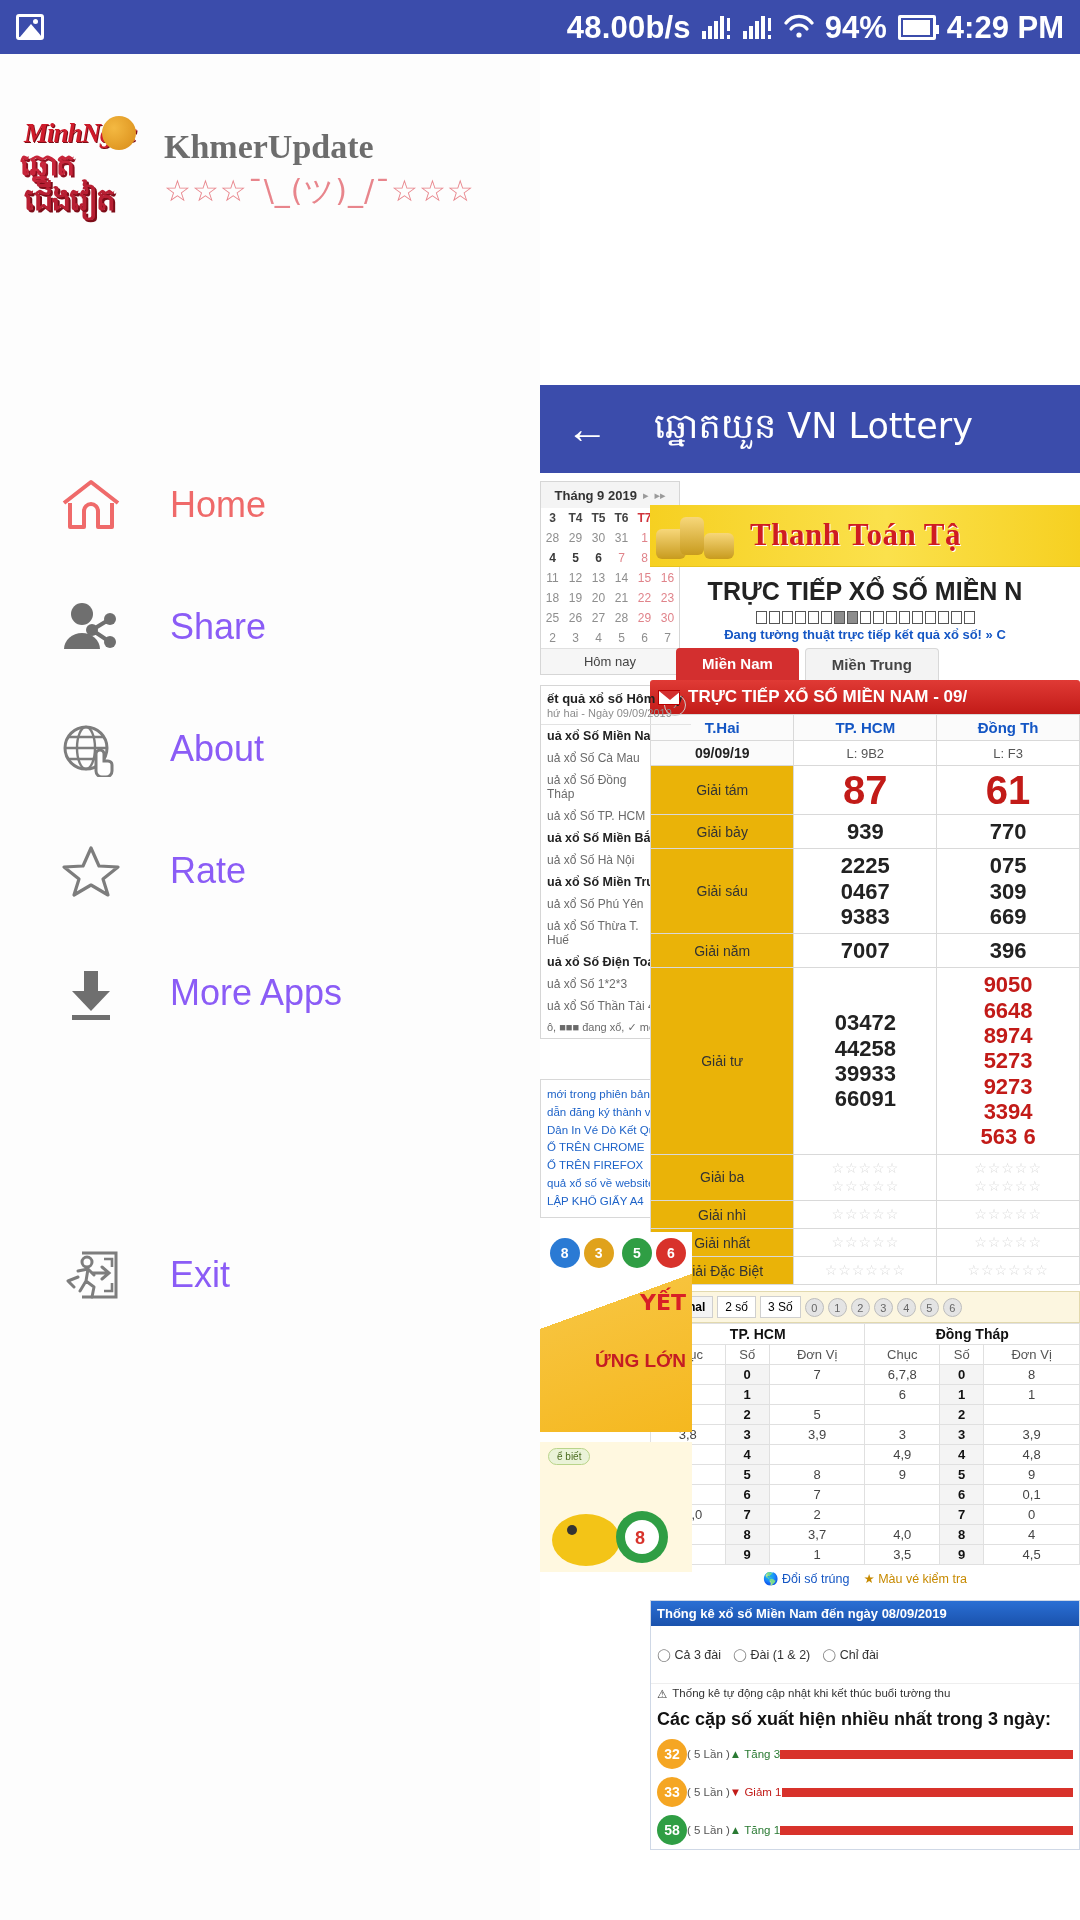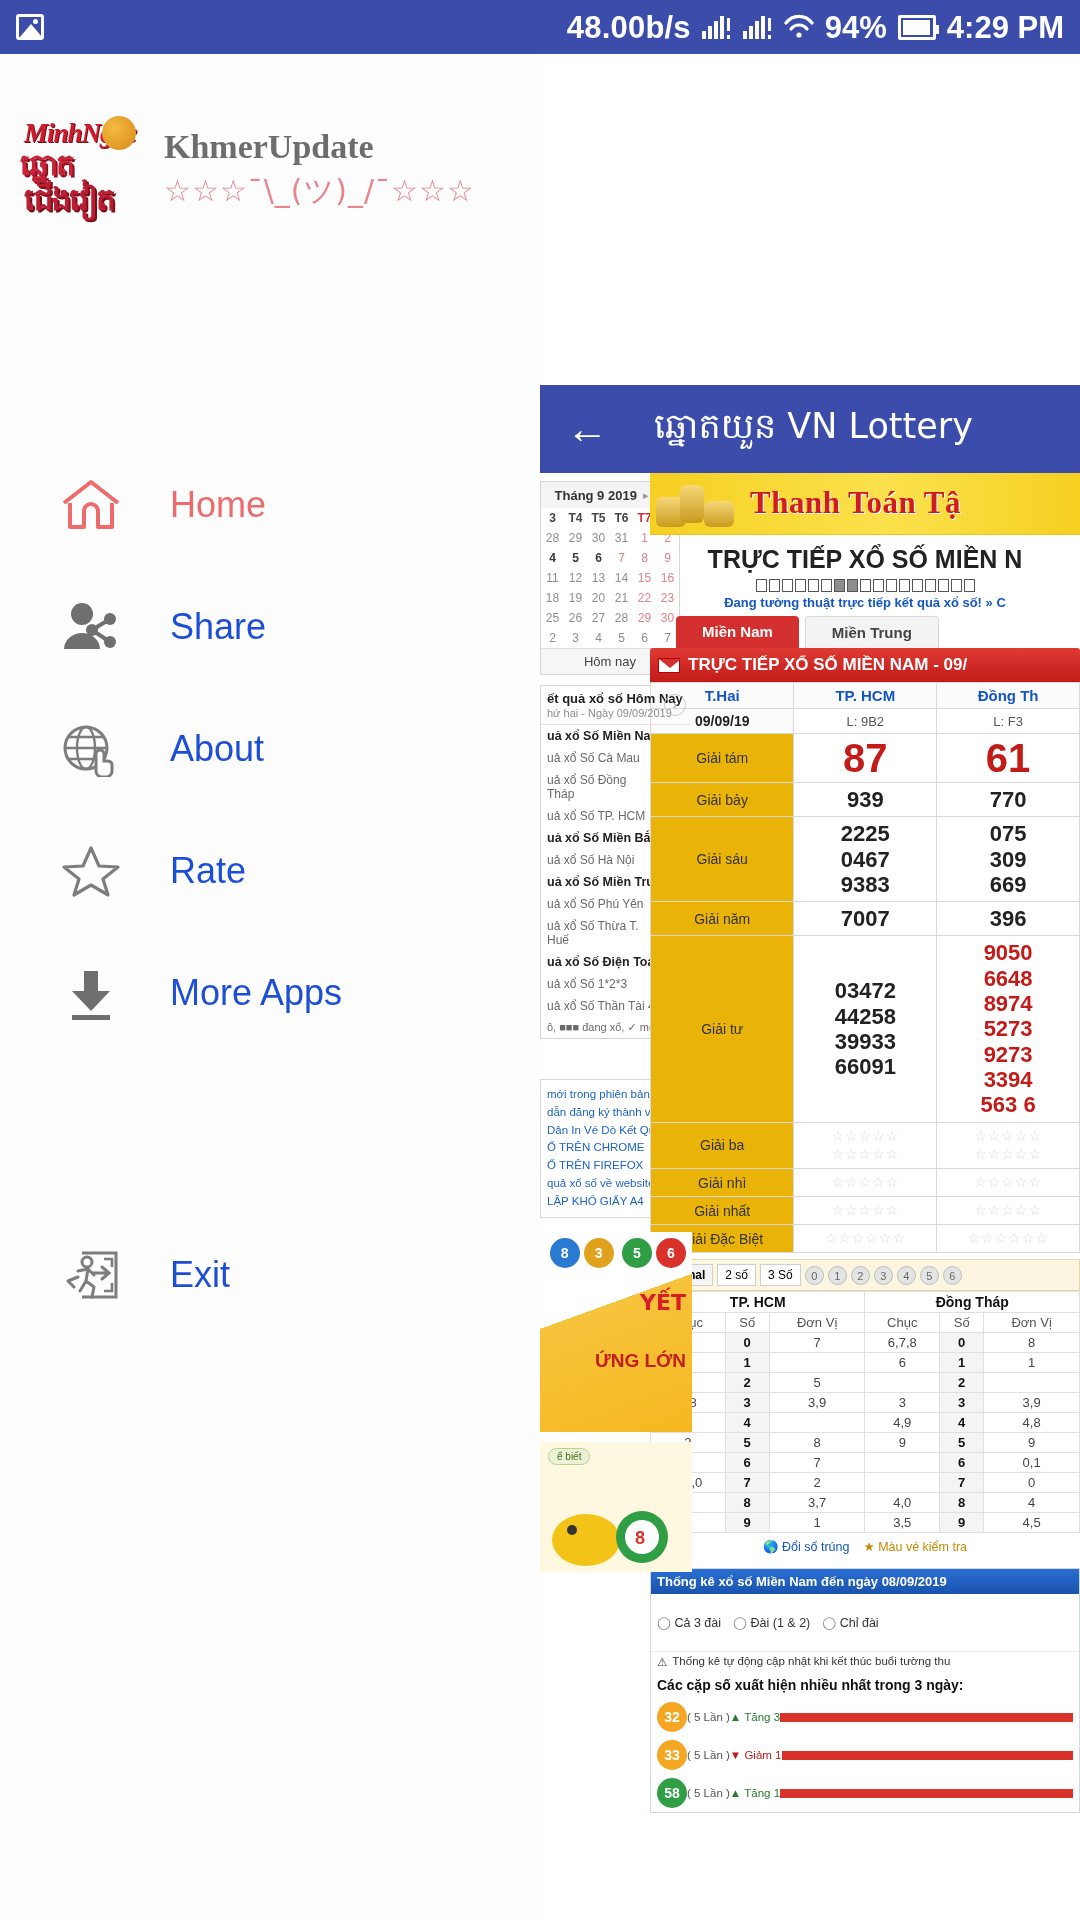--- a/index.html
+++ b/index.html
@@ -51,36 +51,36 @@
   .logo .bear { position:absolute; right:4px; top:2px; width: 34px; height: 34px; border-radius: 50%;
       background: radial-gradient(circle at 35% 35%, #f4b942, #d88b17); }
   .brand-text { margin-left: 24px; padding-top: 14px; }
   .brand-title { font-size: 34px; font-weight: 700; color: #6d6d6d; line-height: 1.1; font-family: Liberation Serif, serif; }
   .brand-sub { margin-top: 6px; font-size: 30px; color: #e8858c; letter-spacing: 1px;
       font-family: "DejaVu Sans", sans-serif; white-space: nowrap; }
 
   .menu { position: absolute; top: 390px; left: 0; width: 540px; }
   .menu-item { display: flex; align-items: center; height: 122px; padding-left: 52px; }
   .menu-item .ico { width: 78px; height: 70px; display: flex; align-items: center; justify-content: center; }
-  .menu-item .lbl { margin-left: 40px; font-size: 36px; color: #1d4ed8; }
+  .menu-item .lbl { margin-left: 40px; font-size: 36px; color: #8b5cf6; }
   .menu-item.active .lbl { color: #ef6a6a; }
   .spacer-gap { height: 160px; }
 
   
   .content { position: absolute; left: 540px; top: 54px; width: 540px; height: 1866px;
              background: #ffffff; overflow: hidden; }
   .appbar { margin-top: 331px; height: 88px; background: #3b4cab; color: #fff;
             display: flex; align-items: center; padding-left: 26px; }
   .appbar .back { font-size: 42px; line-height: 1; }
   .appbar .title { margin-left: 46px; font-size: 35px; font-weight: 500; white-space: nowrap;
                    font-family: "DejaVu Sans", sans-serif; }
 
   .cols { display: flex; height: 1440px; }
   .col-left { width: 110px; flex: 0 0 110px; }
-  .col-right { flex: 1; }
+  .col-right { flex: 1; margin-top: 32px; }
 
   
   .cal { margin: 8px 0 0 0; border: 1px solid #d6d6d6; background: #fff; width: 140px; }
   .cal-head { background: #f4f4f4; display: flex; align-items: center; justify-content: center;
               gap: 6px; height: 26px; font-size: 13px; font-weight: 700; color: #333; }
   .cal-head .nav { color: #999; font-size: 11px; }
   .cal-dow { display: grid; grid-template-columns: repeat(6, 1fr); background: #fff;
              font-size: 12px; font-weight: 700; color: #444; }
   .cal-dow div { text-align: center; padding: 3px 0; }
   .cal-dow .we { color: #d0333a; }
@@ -175,21 +175,21 @@
   table.stat td.v { color:#444; }
   .links { display:flex; gap: 14px; justify-content:center; padding: 6px 0; font-size: 12.5px; }
   .links .a { color:#1456c4; } .links .b { color:#c78a00; }
   .statbox { margin-top: 8px; border:1px solid #cfd8e6; }
   .statbox .hd { background: linear-gradient(180deg,#2a6fd4,#1a52ad); color:#fff; font-size: 13px;
                  font-weight:700; padding: 5px 6px; white-space:nowrap; }
   .statbox .radios { display:flex; gap: 12px; padding: 21px 6px; font-size: 12.5px; color:#333; }
   .statbox .radios span:before { content:"◯ "; color:#888; }
   .statbox .warn { display:flex; gap:5px; font-size: 11.5px; color:#333; padding: 3px 6px;
                    border-top:1px solid #eee; }
-  .statbox .sec { font-size: 14px; font-weight:700; color:#111; padding: 5px 6px; }
+  .statbox .sec { font-size: 18px; font-weight:700; color:#111; padding: 5px 6px; }
   .srow { display:flex; align-items:center; padding: 4px 6px; }
   .srow .num { width: 30px; height: 30px; border-radius: 50%; background:#f5a623; color:#fff;
                font-size: 14px; font-weight:700; text-align:center; line-height: 30px; }
   .srow .num.g { background:#2f9e44; }
   .srow .cnt { font-size: 11.5px; color:#555; white-space:nowrap; }
   .srow .trend { font-size: 11.5px; color:#2a7a33; white-space:nowrap; }
   .srow .trend.d { color:#c21b18; }
   .srow .bar { flex:1; height: 9px; background:#d8322b; }
 </style>
 </head>

